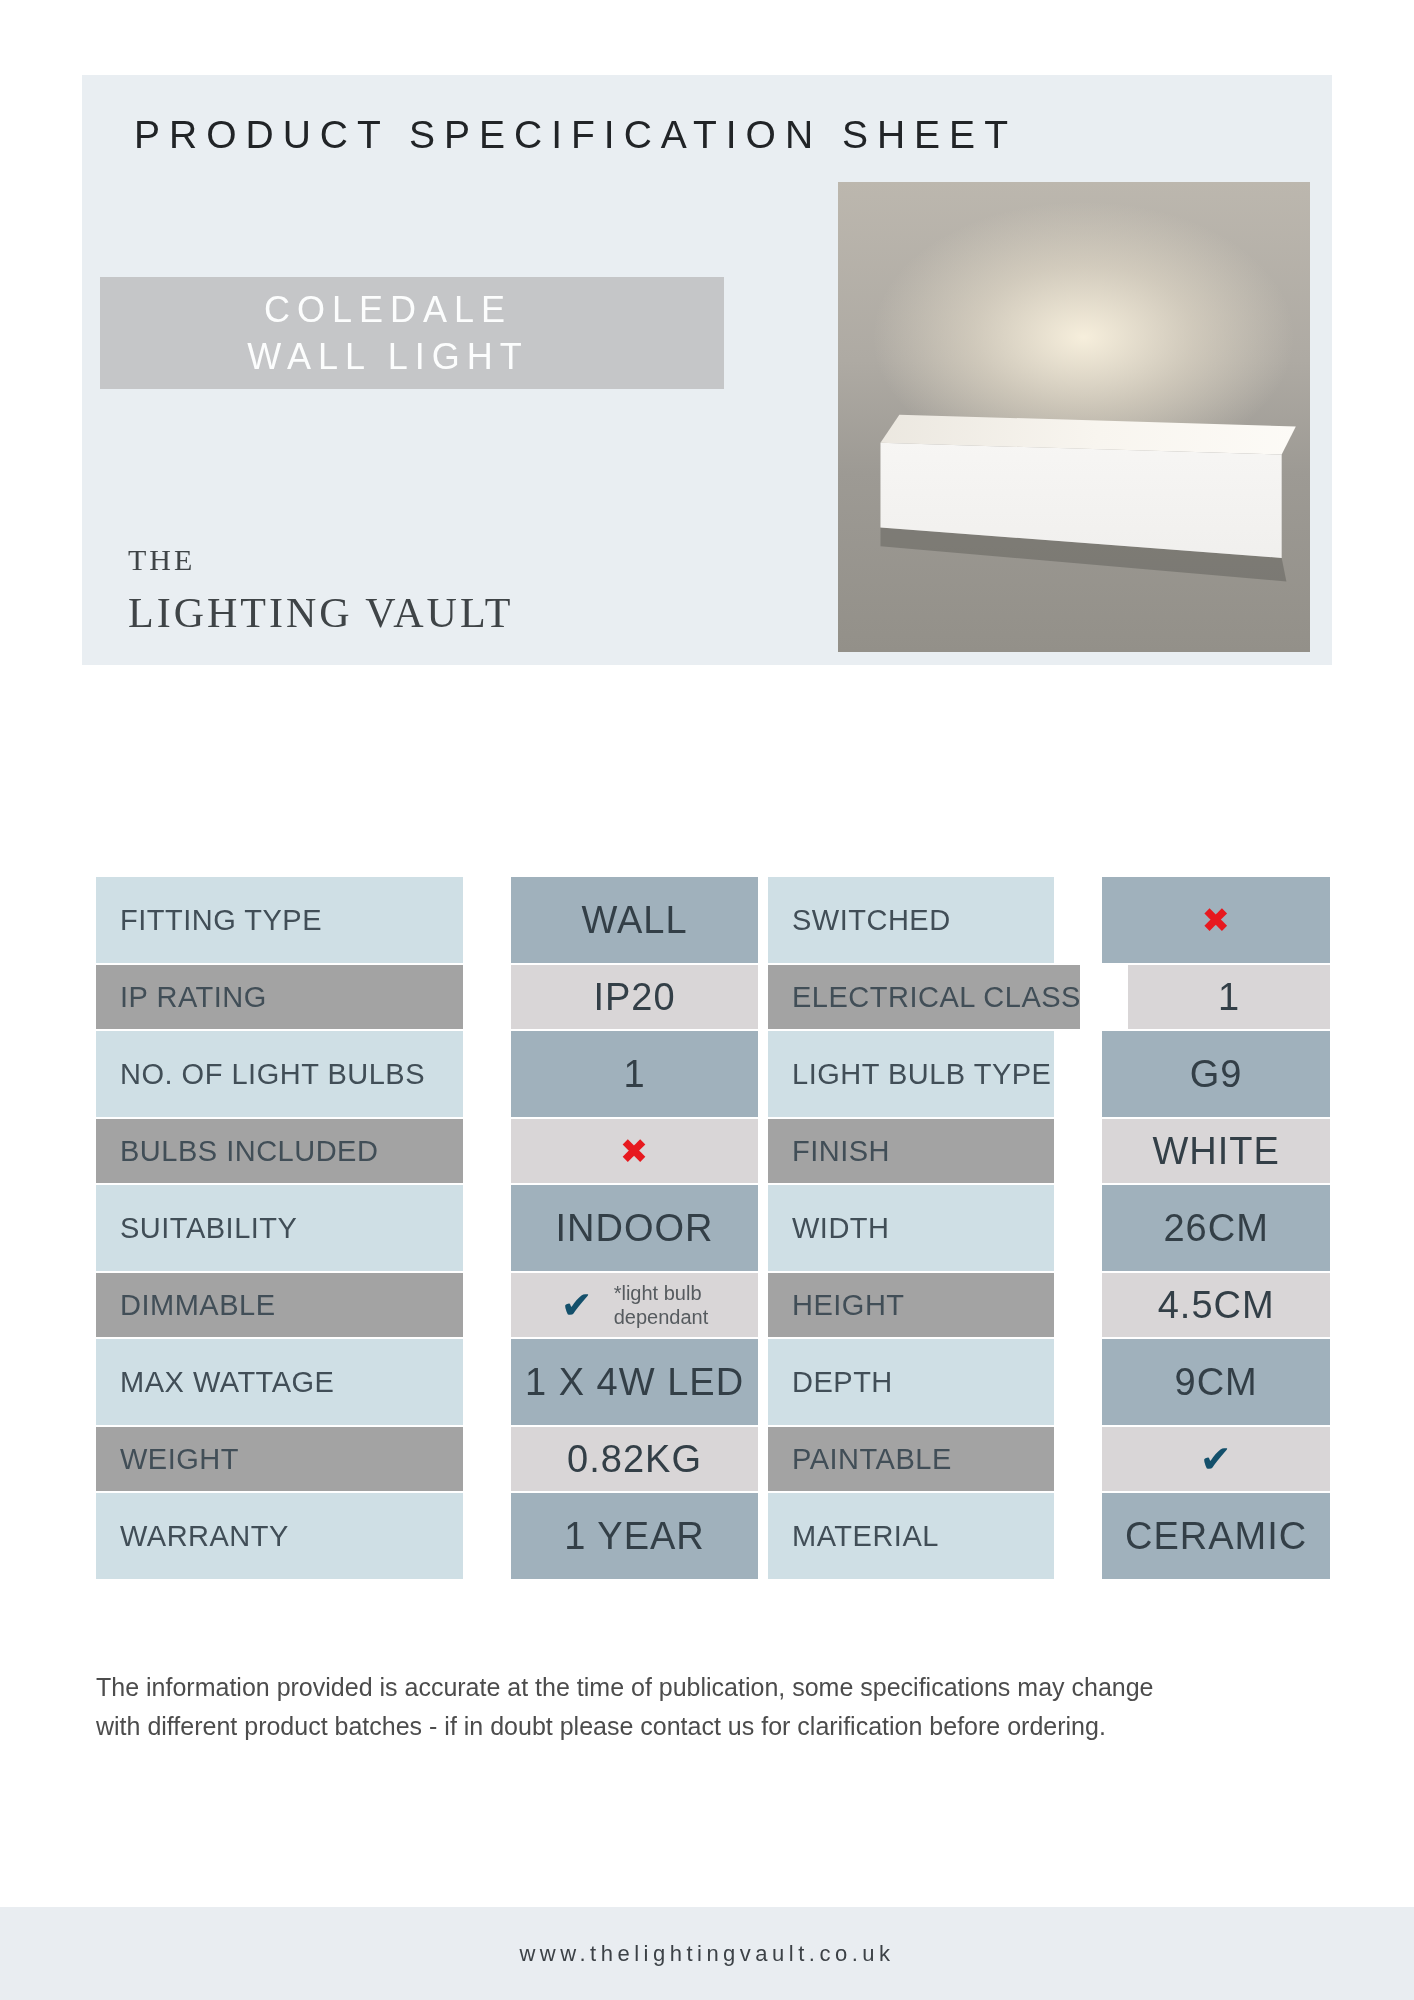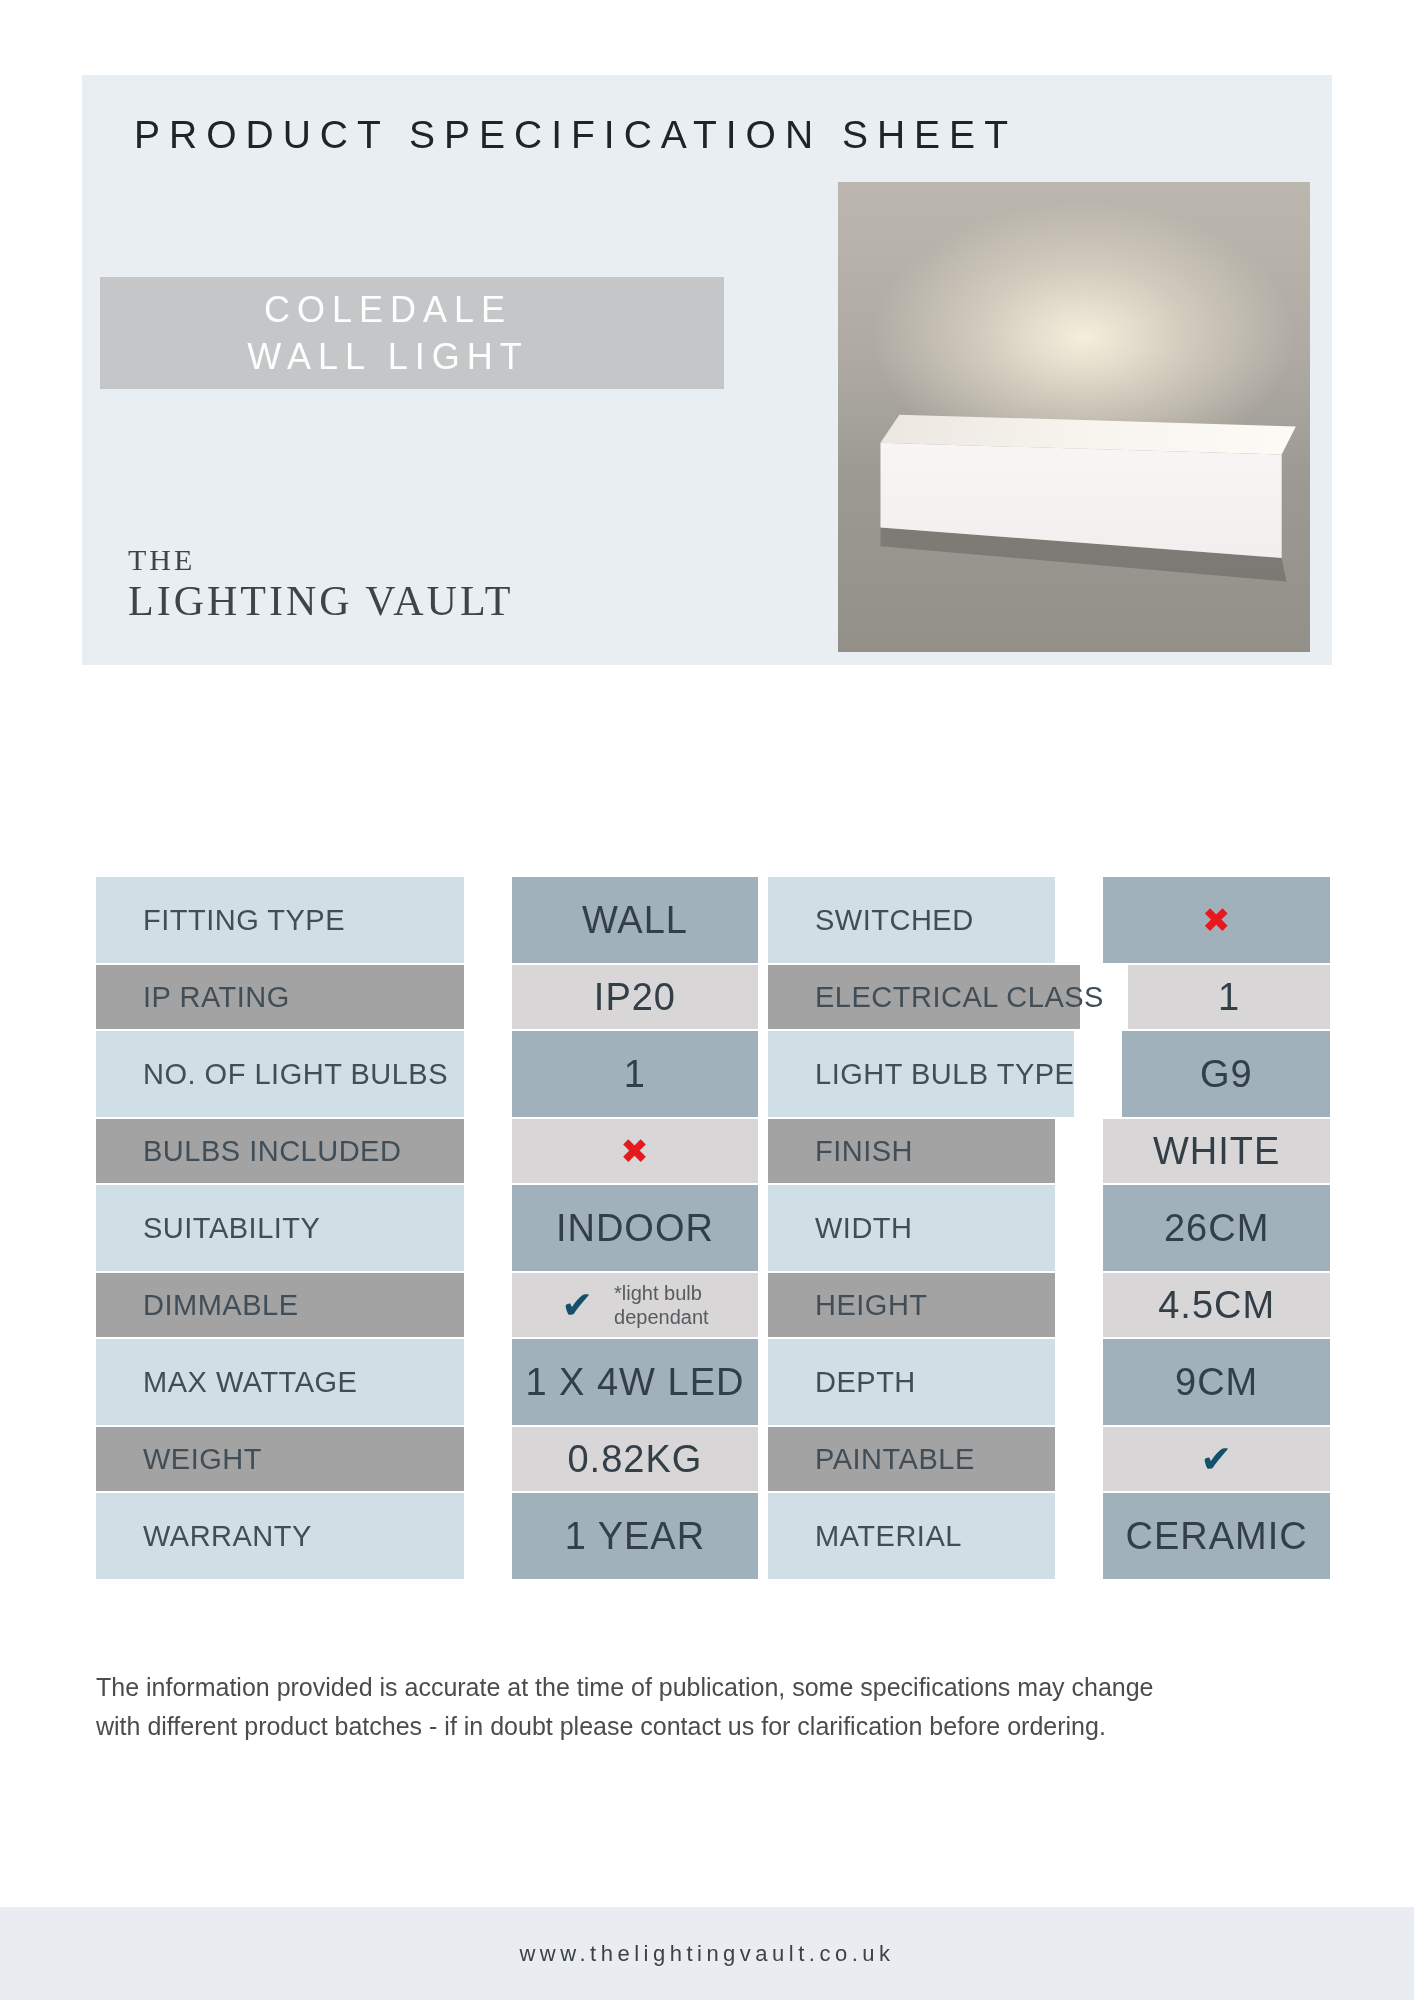--- a/index.html
+++ b/index.html
@@ -75,21 +75,21 @@
     font-weight: 400;
     letter-spacing: 7px;
     line-height: 47px;
     text-align: right;
   }
 
   
   .brand { position: absolute; left: 46px; top: 468px; color: #3f4447; }
   .brand-line1 {
     font-family: "Liberation Serif", "DejaVu Serif", serif;
-    font-size: 30px; letter-spacing: 3px; margin-bottom: 0;
+    font-size: 30px; letter-spacing: 3px; margin-bottom: 12px;
   }
   .brand-line2 {
     font-family: "Liberation Serif", "DejaVu Serif", serif;
     font-size: 42px; letter-spacing: 3px;
   }
 
   
   .spec-col { position: absolute; top: 877px; }
   .spec-col.left  { left: 96px;  width: 662px; }
   .spec-col.right { left: 768px; width: 562px; }
@@ -99,21 +99,21 @@
   .spec-row.odd  .cell { height: 88px; }
   .spec-row.even .cell { height: 66px; }
 
   .spec-col.left  .cell.label { width: 395px; }
   .spec-col.left  .cell.value { width: 267px; }
   .spec-col.right .cell.label { width: 312px; }
   .spec-col.right .cell.value { width: 250px; }
 
   .cell.label {
     display: flex; align-items: center;
-    padding-left: 47px;
+    padding-left: 24px;
     font-size: 29px;
     color: #414e57;
     letter-spacing: 0.5px;
     white-space: nowrap;
   }
   .cell.value {
     display: flex; align-items: center; justify-content: center;
     font-size: 38px;
     color: #333f47;
     letter-spacing: 1px;

